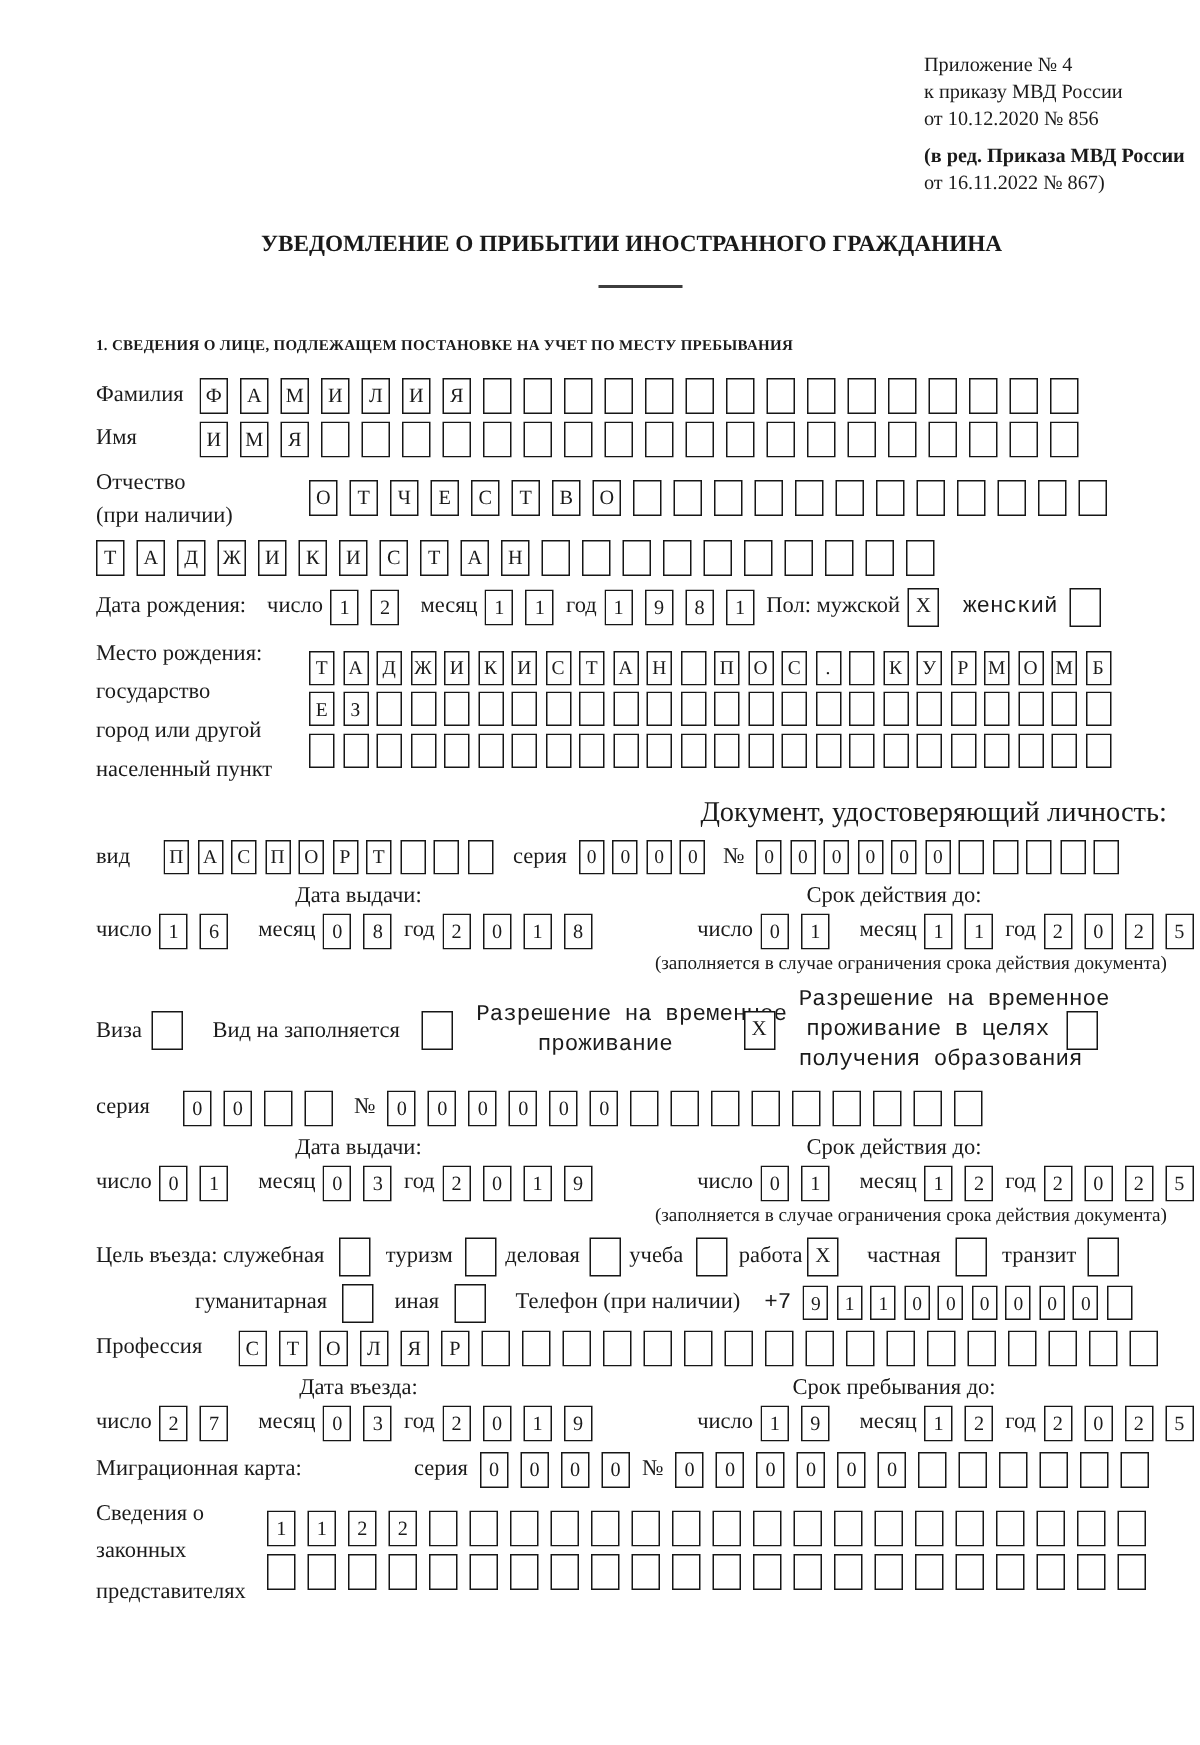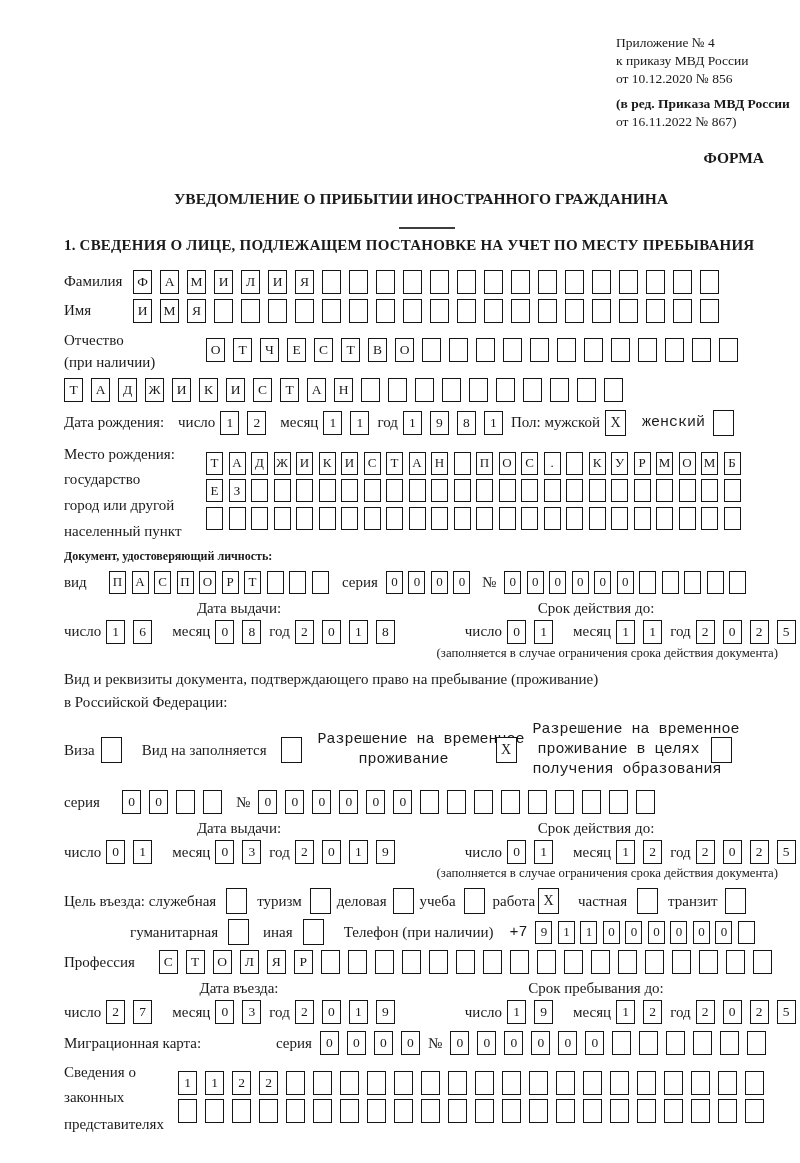--- a/index.html
+++ b/index.html
@@ -7,36 +7,36 @@
        font-family:"Liberation Serif","DejaVu Serif",serif;}
   .page{padding:34px 22px 0 64px;box-sizing:border-box;width:800px;height:1163px;overflow:hidden;}
   
   .appendix{margin-left:552px;font-size:13.5px;line-height:1.34;}
   .appendix div{white-space:nowrap;}
   .appendix .sub{margin-top:7px;font-weight:bold;}
   .forma{font-weight:700;font-size:15.5px;text-align:right;padding-right:14px;margin-top:18px;}
   
   .title{text-align:center;font-weight:700;font-size:15.5px;line-height:1.6;margin-top:20px;}
   .uline{display:inline-block;width:56px;border-bottom:2.2px solid #3d3d3d;margin-left:12px;}
-  .sec1{font-weight:700;font-size:15px;margin-bottom:16px;letter-spacing:.2px;}
+  .sec1{font-weight:700;font-size:10px;margin-top:24px;margin-bottom:16px;letter-spacing:.2px;}
   
   .frow{display:flex;align-items:center;margin-bottom:5px;white-space:nowrap;font-size:15px;}
   .frow.top{align-items:center;}
   .cellrow{display:flex;flex-wrap:nowrap;overflow:hidden;}
   .cell{flex:none;box-sizing:border-box;width:19px;height:24px;margin-right:8px;
         border:1.6px solid #161616;display:flex;align-items:center;justify-content:center;
         font-size:13.5px;background:#fff;}
   .tight .cell{width:17px;height:23px;margin-right:5.5px;font-size:13px;}
   .cb{display:flex;}
   .cb .cell{width:21px;height:26px;margin-right:0;font-size:14px;}
   .lblcol{line-height:21px;}
   .lblcol .first{line-height:24px;}
   .stack{display:flex;flex-direction:column;}
   .stack .cellrow{margin-bottom:4.5px;}
-  .center-b{font-weight:700;font-size:12px;text-align:left;margin:4px 0 7px 0;}
+  .center-b{font-weight:400;font-size:19px;text-align:right;margin:4px 0 7px 0;}
   .dhead{display:flex;font-size:15px;margin:6px 0 3px 0;}
   .dhead .l{width:350px;text-align:center;}
   .dhead .r{flex:1;text-align:center;}
   .dgroups{display:flex;align-items:center;font-size:15px;margin-bottom:2px;}
   .dg{display:flex;align-items:center;}
   .dg .dl{margin-right:5px;}
   .dg .ml{margin-left:12px;margin-right:5px;}
   .note-r{text-align:right;font-size:12.8px;margin:1px 0 7px 0;}
   .para{font-size:15px;line-height:1.55;margin:3px 0;}
   .ctr{text-align:center;line-height:20px;}
@@ -50,21 +50,20 @@
 <div class="page">
 
   <div class="appendix">
     <div>Приложение № 4</div>
     <div>к приказу МВД России</div>
     <div>от 10.12.2020 № 856</div>
     <div class="sub">(в ред. Приказа МВД России</div>
     <div>от 16.11.2022 № 867)</div>
   </div>
 
-  <div class="forma">ФОРМА</div>
 
   <div class="title">
     <div>УВЕДОМЛЕНИЕ О ПРИБЫТИИ ИНОСТРАННОГО ГРАЖДАНИНА</div>
     <div><span class="uline"></span></div>
   </div>
 
   <div class="sec1">1. СВЕДЕНИЯ О ЛИЦЕ, ПОДЛЕЖАЩЕМ ПОСТАНОВКЕ НА УЧЕТ ПО МЕСТУ ПРЕБЫВАНИЯ</div>
 
   <div class="frow">
     <span style="width:69px">Фамилия</span>
@@ -373,24 +372,20 @@
       <div class="cellrow">
           <span class="cell">2</span>
           <span class="cell">0</span>
           <span class="cell">2</span>
           <span class="cell">5</span>
         </div>
     </div>
   </div>
   <div class="note-r">(заполняется в случае ограничения срока действия документа)</div>
 
-  <div class="para">
-    <div>Вид и реквизиты документа, подтверждающего право на пребывание (проживание)</div>
-    <div>в Российской Федерации:</div>
-  </div>
 
   <div class="frow top" style="margin-top:6px">
     <span style="line-height:26px">Виза</span>
     <div class="cb ml6">
         <span class="cell"></span>
       </div>
     <span class="ml20" style="line-height:26px">Вид на заполняется</span>
     <div class="cb ml14">
         <span class="cell"></span>
       </div>

